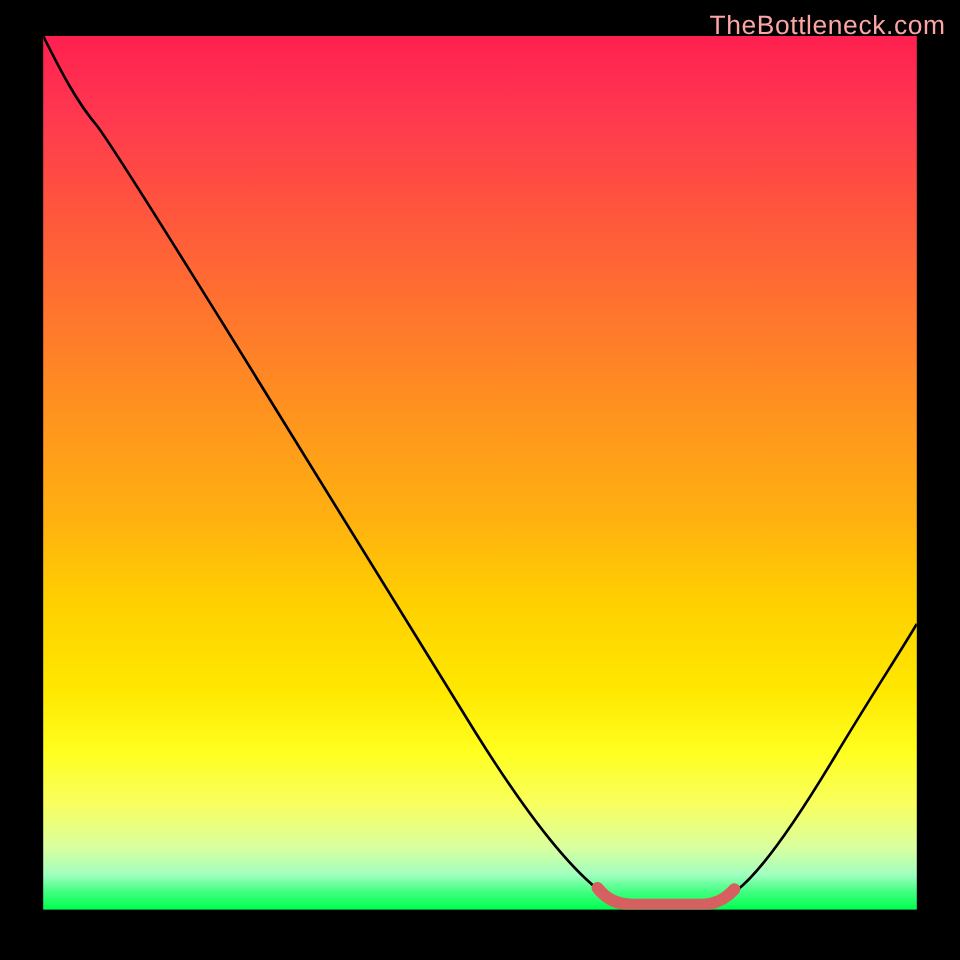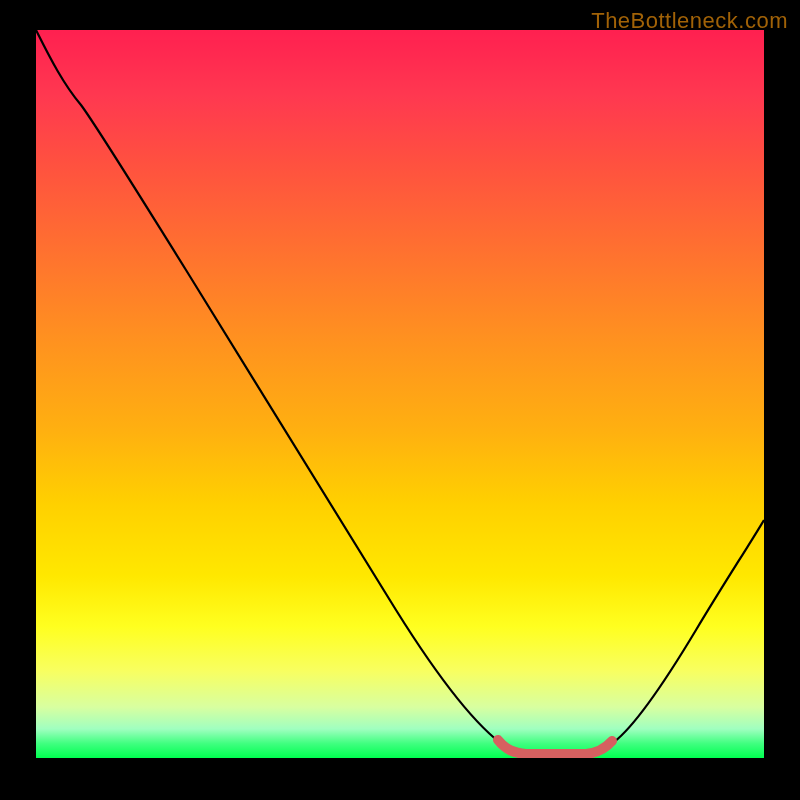--- a/index.html
+++ b/index.html
@@ -11,21 +11,21 @@
       width: 800px;
       height: 800px;
       background: #000;
       position: relative;
       font-family: Arial, sans-serif;
     }
     .watermark {
       position: absolute;
       top: 8px;
       right: 12px;
-      color: #a16207;
+      color: #fca5a5;
       font-size: 22px;
       font-weight: 500;
       z-index: 10;
       letter-spacing: 0.5px;
     }
     .chart-area {
       position: absolute;
       top: 30px;
       left: 36px;
       width: 728px;

